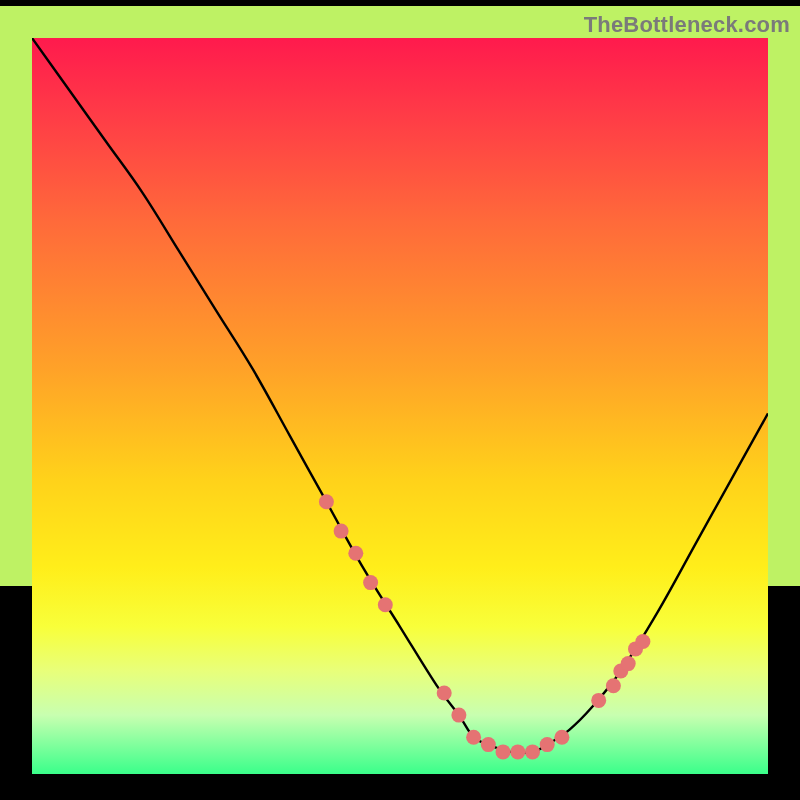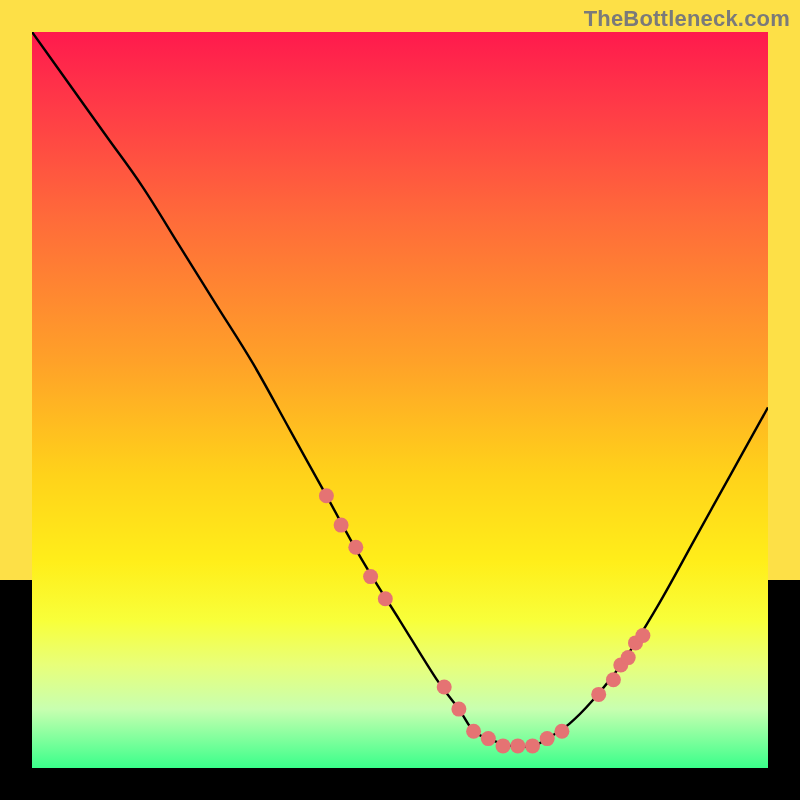--- a/index.html
+++ b/index.html
@@ -6,24 +6,24 @@
     margin: 0;
     padding: 0;
     width: 800px;
     height: 800px;
     background: #000;
     overflow: hidden;
   }
   .frame {
     position: absolute;
     left: 0;
-    top: 0;
+    top: 6px;
     width: 800px;
     height: 580px;
-    background: #fde047;
+    background: #bef264;
   }
   .plot {
     position: absolute;
     left: 32px;
     top: 32px;
     width: 736px;
     height: 736px;
     background: linear-gradient(to bottom,
       #ff1a4d 0%,
       #ff3a47 10%,

